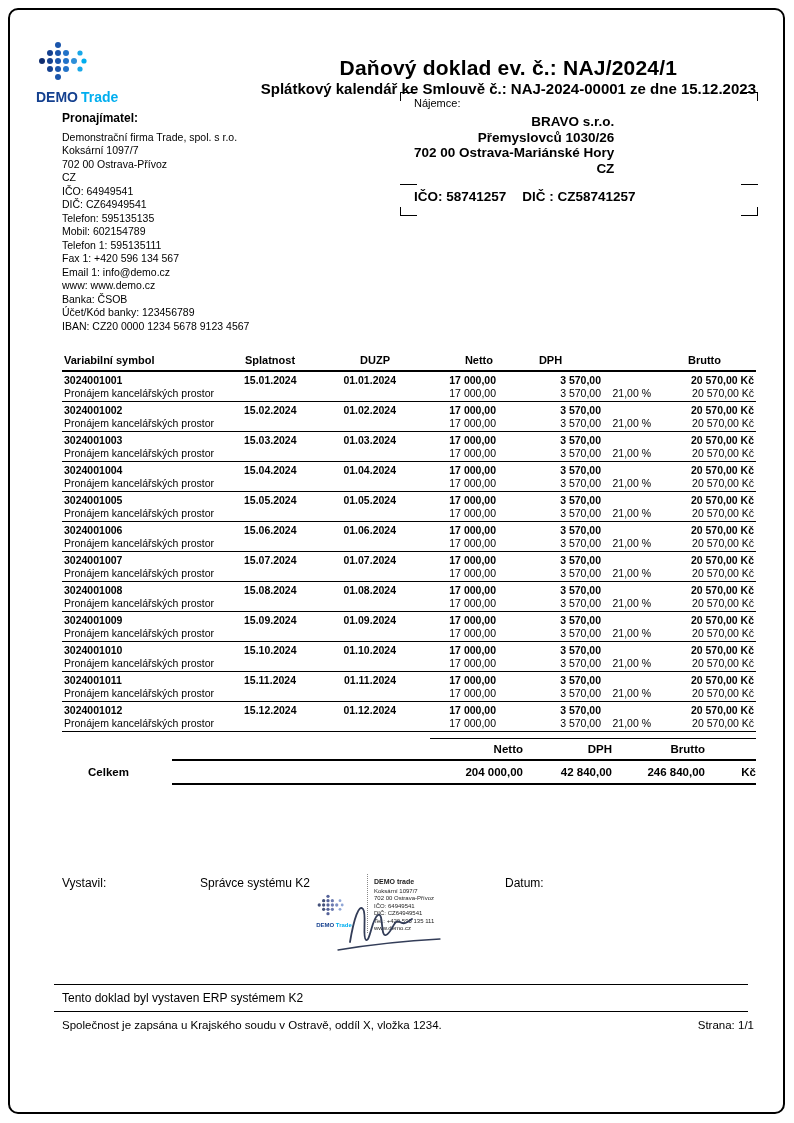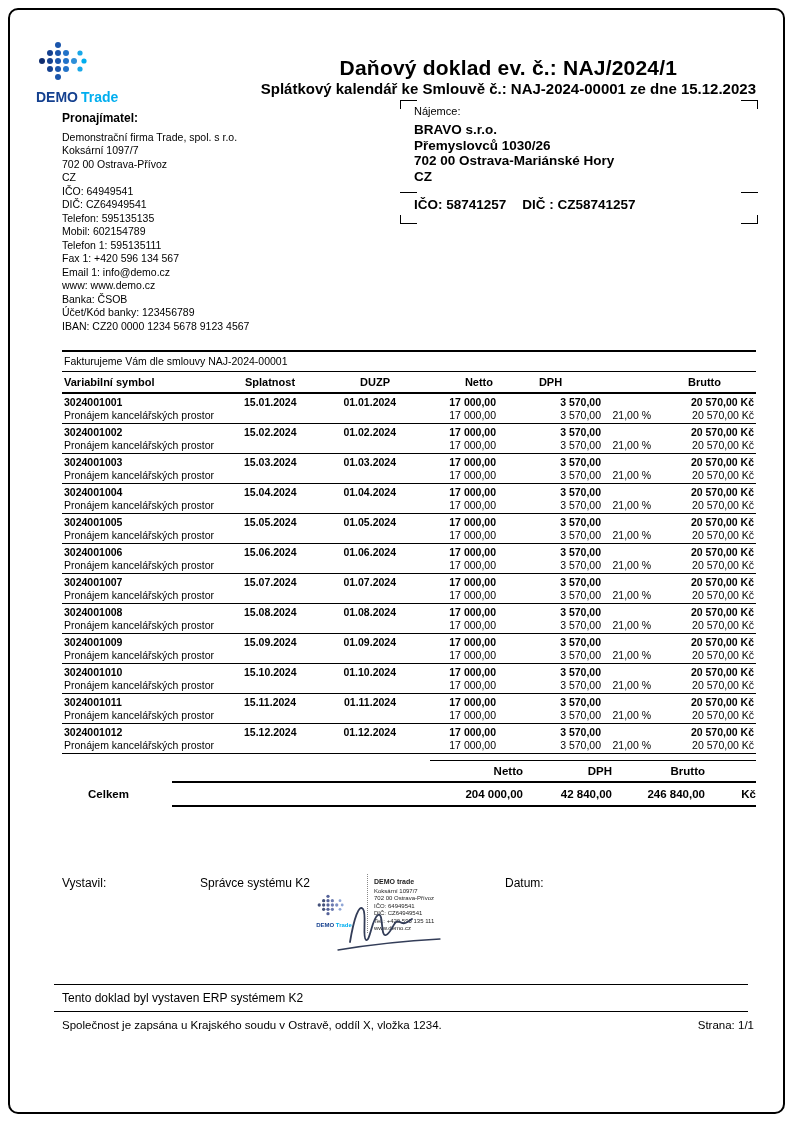--- a/index.html
+++ b/index.html
@@ -20,21 +20,21 @@
   .logo-text .w2 { color:#00aeef; margin-left:3px; }
   .titles { position:absolute; right:38px; top:56px; text-align:center; }
   .doc-title { font-size:21px; font-weight:bold; letter-spacing:.2px; }
   .doc-subtitle { font-size:15px; font-weight:bold; margin-top:0; }
 
   
   .supplier { position:absolute; left:62px; top:112px; width:330px; font-size:10.5px; line-height:13.5px; }
   .supplier-heading { font-size:12px; font-weight:bold; margin-bottom:5px; }
 
   
-  .customer { position:absolute; left:400px; top:100px; width:358px; height:124px; }
+  .customer { position:absolute; left:400px; top:92px; width:358px; height:124px;text-align:right; }
   .mark { position:absolute; width:17px; height:9px; }
   .mark.tl { left:0; top:0; border-left:1px solid #000; border-top:1px solid #000; }
   .mark.tr { right:0; top:0; border-right:1px solid #000; border-top:1px solid #000; }
   .mark.ml { left:0; top:92px; height:0; border-top:1px solid #000; }
   .mark.mr { right:0; top:92px; height:0; border-top:1px solid #000; }
   .mark.bl { left:0; bottom:0; border-left:1px solid #000; border-bottom:1px solid #000; }
   .mark.br { right:0; bottom:0; border-right:1px solid #000; border-bottom:1px solid #000; }
   .cust-label { position:absolute; left:14px; top:5px; font-size:11px; }
   .cust-address { position:absolute; left:14px; top:22px; font-weight:bold; font-size:13.5px; line-height:15.5px; }
   .cust-ids { position:absolute; left:14px; top:97px; font-weight:bold; font-size:13.5px; }
@@ -158,21 +158,20 @@
     <div class="mark ml"></div>
     <div class="mark mr"></div>
     <div class="cust-ids">
       <span class="ico">IČO: 58741257</span><span class="dic">DIČ : CZ58741257</span>
     </div>
     <div class="mark bl"></div>
     <div class="mark br"></div>
   </div>
 
   <div class="table-wrap">
-    <div class="intro">Fakturujeme Vám dle smlouvy NAJ-2024-00001</div>
     <table class="inv">
       <colgroup>
         <col style="width:180px">
           <col style="width:56px">
           <col style="width:100px">
         <col style="width:100px">
           <col style="width:105px">
           <col style="width:50px">
           <col style="width:103px">
       </colgroup>

